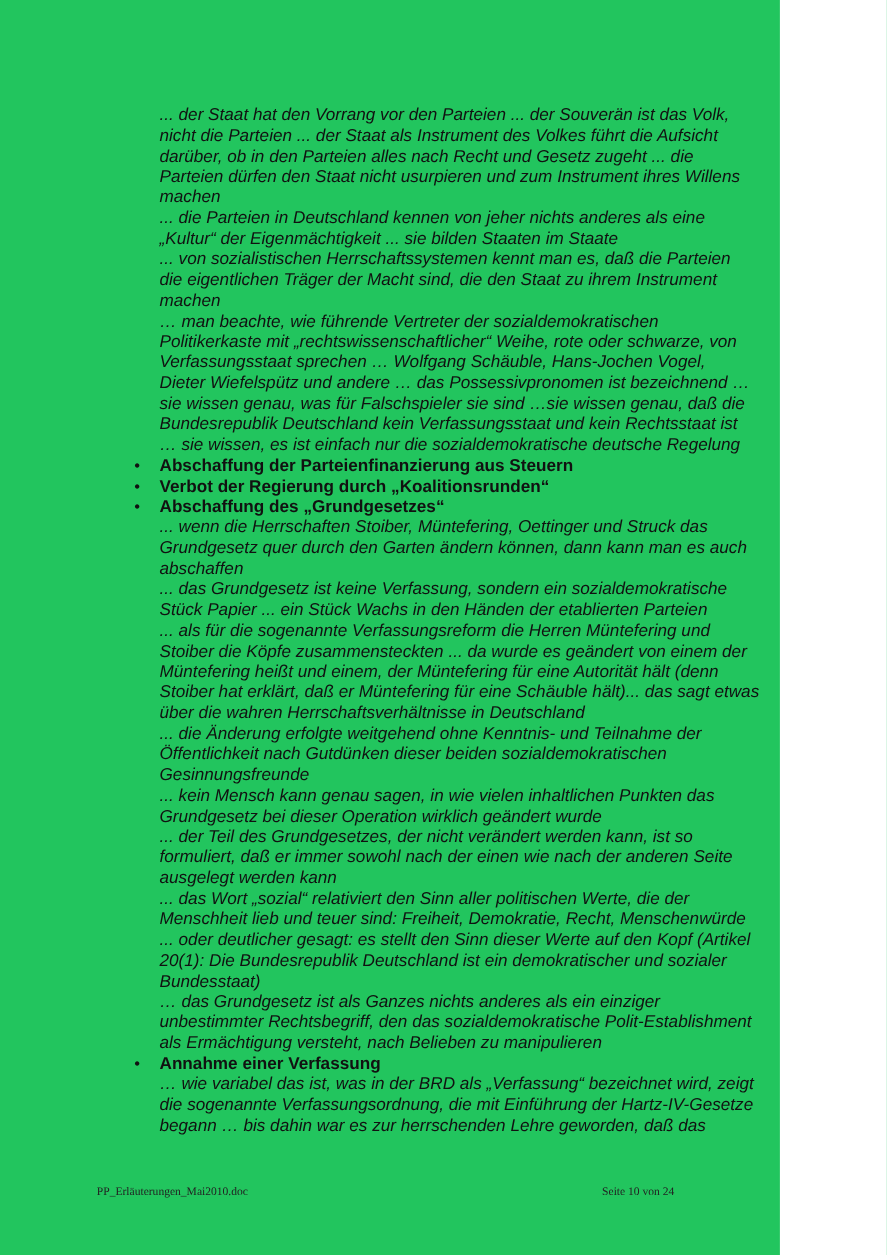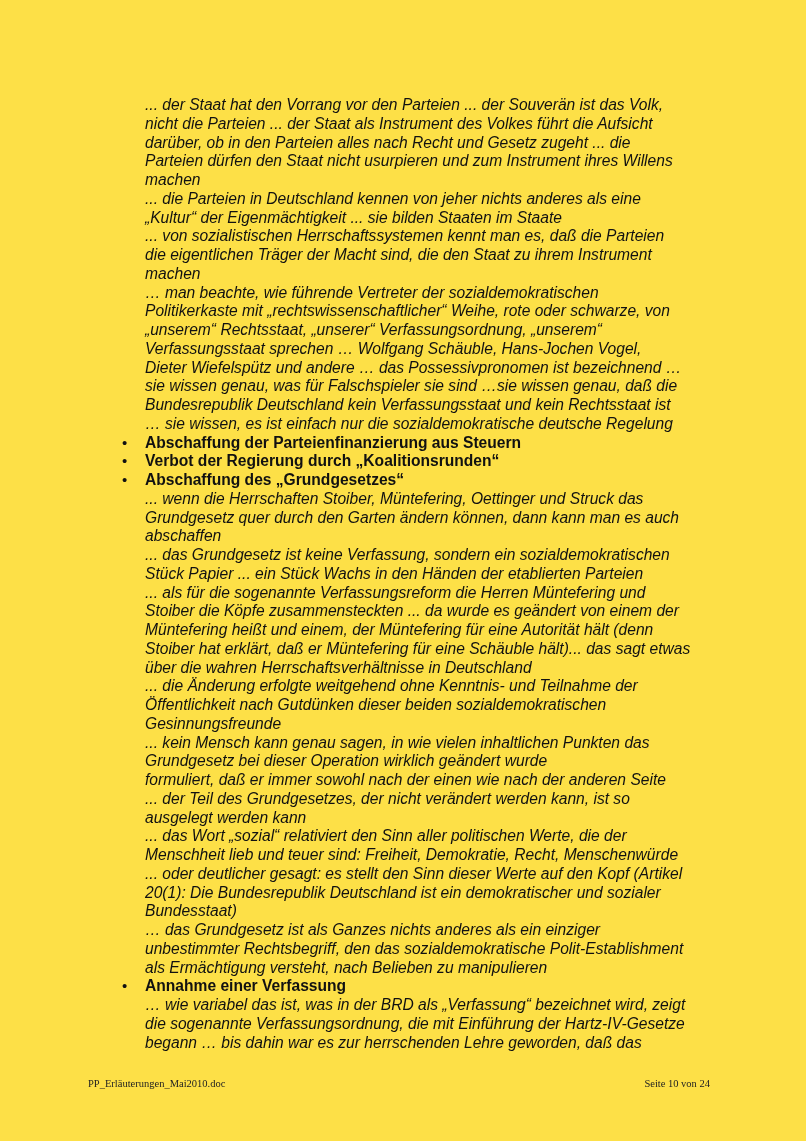--- a/index.html
+++ b/index.html
@@ -1,19 +1,19 @@
 <!DOCTYPE html>
 <html><head>
   <meta charset="utf-8">
   <style>
     html, body { margin: 0; padding: 0; background: #ffffff; }
     body { width: 806px; height: 1141px; position: relative; overflow: hidden; }
     .page {
-      position: absolute; left: 0; top: 0; width: 806px; height: 1141px;
-      background: #fde047; color: #111111;
+      position: absolute; left: 0; top: 0; width: 709px; height: 1141px;
+      background: #22c55e; color: #111111;
       font-family: "Liberation Sans", sans-serif;
     }
     .content {
       position: absolute; left: 145px; top: 96px; width: 580px;
       font-size: 15.6px; line-height: 18.75px;
     }
     .line { white-space: nowrap; display: block; height: 18.75px; }
     .it { font-style: italic; }
     .bullet-head { font-weight: bold; position: relative; }
     .bullet-dot {
@@ -38,53 +38,52 @@
         <span class="line it">darüber, ob in den Parteien alles nach Recht und Gesetz zugeht ... die</span>
         <span class="line it">Parteien dürfen den Staat nicht usurpieren und zum Instrument ihres Willens</span>
         <span class="line it">machen</span>
         <span class="line it">... die Parteien in Deutschland kennen von jeher nichts anderes als eine</span>
         <span class="line it">„Kultur“ der Eigenmächtigkeit ... sie bilden Staaten im Staate</span>
         <span class="line it">... von sozialistischen Herrschaftssystemen kennt man es, daß die Parteien</span>
         <span class="line it">die eigentlichen Träger der Macht sind, die den Staat zu ihrem Instrument</span>
         <span class="line it">machen</span>
         <span class="line it">… man beachte, wie führende Vertreter der sozialdemokratischen</span>
         <span class="line it">Politikerkaste mit „rechtswissenschaftlicher“ Weihe, rote oder schwarze, von</span>
-        <span class="line it">„unserem“ Rechtsstaat, „unserer“ Verfassungsordnung, „unserem“</span>
         <span class="line it">Verfassungsstaat sprechen … Wolfgang Schäuble, Hans-Jochen Vogel,</span>
         <span class="line it">Dieter Wiefelspütz und andere … das Possessivpronomen ist bezeichnend …</span>
         <span class="line it">sie wissen genau, was für Falschspieler sie sind …sie wissen genau, daß die</span>
         <span class="line it">Bundesrepublik Deutschland kein Verfassungsstaat und kein Rechtsstaat ist</span>
         <span class="line it">… sie wissen, es ist einfach nur die sozialdemokratische deutsche  Regelung</span>
       </div>
     <div id="bullets">
         <div>
           <span class="line bullet-head"><span class="bullet-dot">•</span><span>Abschaffung der Parteienfinanzierung aus Steuern</span></span>
         </div>
         <div>
           <span class="line bullet-head"><span class="bullet-dot">•</span><span>Verbot der Regierung durch „Koalitionsrunden“</span></span>
         </div>
         <div>
           <span class="line bullet-head"><span class="bullet-dot">•</span><span>Abschaffung des „Grundgesetzes“</span></span>
           <span class="line it">... wenn die Herrschaften Stoiber, Müntefering, Oettinger und Struck das</span>
           <span class="line it">Grundgesetz quer durch den Garten ändern können, dann kann man es auch</span>
           <span class="line it">abschaffen</span>
-          <span class="line it">... das Grundgesetz ist keine Verfassung, sondern ein sozialdemokratischen</span>
+          <span class="line it">... das Grundgesetz ist keine Verfassung, sondern ein sozialdemokratische</span>
           <span class="line it">Stück Papier ... ein Stück Wachs in den Händen der etablierten Parteien</span>
           <span class="line it"> ... als für die sogenannte Verfassungsreform die Herren Müntefering und</span>
           <span class="line it">Stoiber die Köpfe zusammensteckten ... da wurde es geändert von einem der</span>
           <span class="line it">Müntefering heißt und einem, der Müntefering für eine Autorität hält (denn</span>
           <span class="line it">Stoiber hat erklärt, daß er Müntefering für eine Schäuble hält)... das sagt etwas</span>
           <span class="line it">über die wahren Herrschaftsverhältnisse in Deutschland</span>
           <span class="line it">... die Änderung erfolgte weitgehend ohne Kenntnis- und Teilnahme der</span>
           <span class="line it">Öffentlichkeit nach Gutdünken dieser beiden sozialdemokratischen</span>
           <span class="line it">Gesinnungsfreunde</span>
           <span class="line it">... kein Mensch kann genau sagen, in wie vielen inhaltlichen Punkten das</span>
           <span class="line it">Grundgesetz bei dieser Operation wirklich geändert wurde</span>
+          <span class="line it">... der Teil des Grundgesetzes, der nicht verändert werden kann, ist so</span>
           <span class="line it">formuliert, daß er immer sowohl nach der einen wie nach der anderen Seite</span>
-          <span class="line it">... der Teil des Grundgesetzes, der nicht verändert werden kann, ist so</span>
           <span class="line it">ausgelegt werden kann</span>
           <span class="line it">... das Wort „sozial“ relativiert den Sinn aller politischen Werte, die der</span>
           <span class="line it">Menschheit lieb und teuer sind: Freiheit, Demokratie, Recht, Menschenwürde</span>
           <span class="line it">... oder deutlicher gesagt: es stellt den Sinn dieser Werte auf den Kopf (Artikel</span>
           <span class="line it">20(1): Die Bundesrepublik Deutschland ist ein demokratischer und sozialer</span>
           <span class="line it">Bundesstaat)</span>
           <span class="line it">… das Grundgesetz ist als Ganzes nichts anderes als ein einziger</span>
           <span class="line it">unbestimmter Rechtsbegriff, den das sozialdemokratische Polit-Establishment</span>
           <span class="line it">als Ermächtigung versteht, nach Belieben zu manipulieren</span>
         </div>

